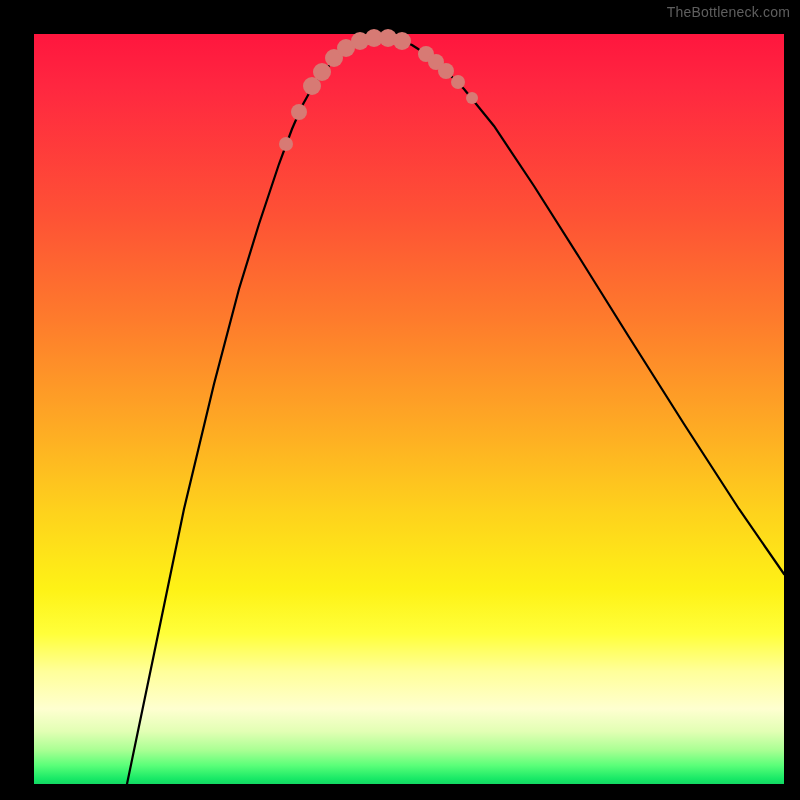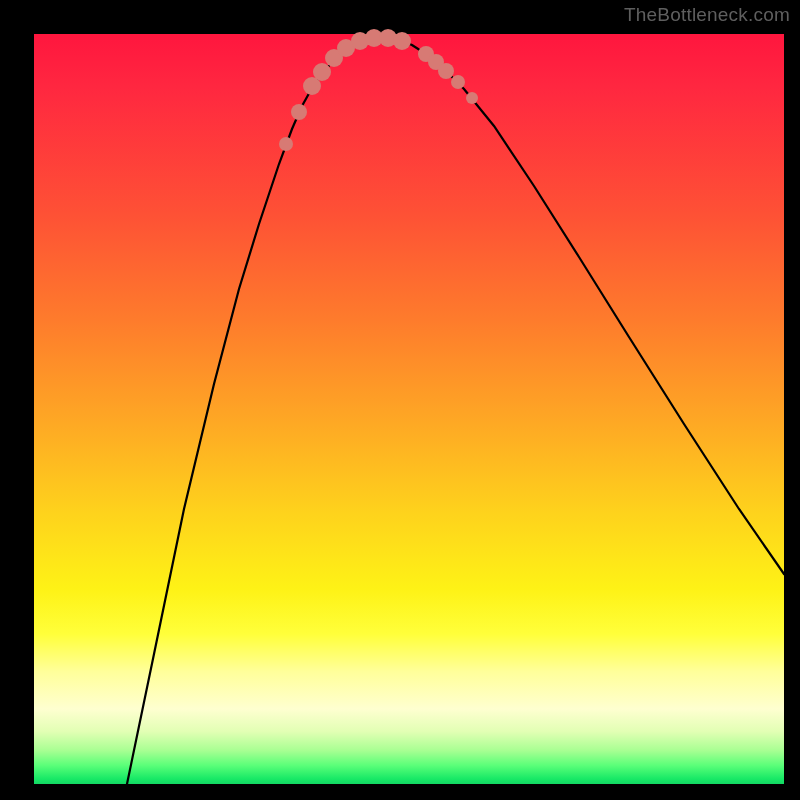--- a/index.html
+++ b/index.html
@@ -15,21 +15,21 @@
     position: relative;
     width: 800px;
     height: 800px;
     background: #000;
   }
   .watermark {
     position: absolute;
     top: 4px;
     right: 10px;
     color: #5f5f5f;
-    font-size: 19px;
+    font-size: 14px;
     font-weight: 400;
     letter-spacing: 0.2px;
     z-index: 10;
   }
   .plot-area {
     position: absolute;
     left: 34px;
     top: 34px;
     width: 750px;
     height: 750px;

